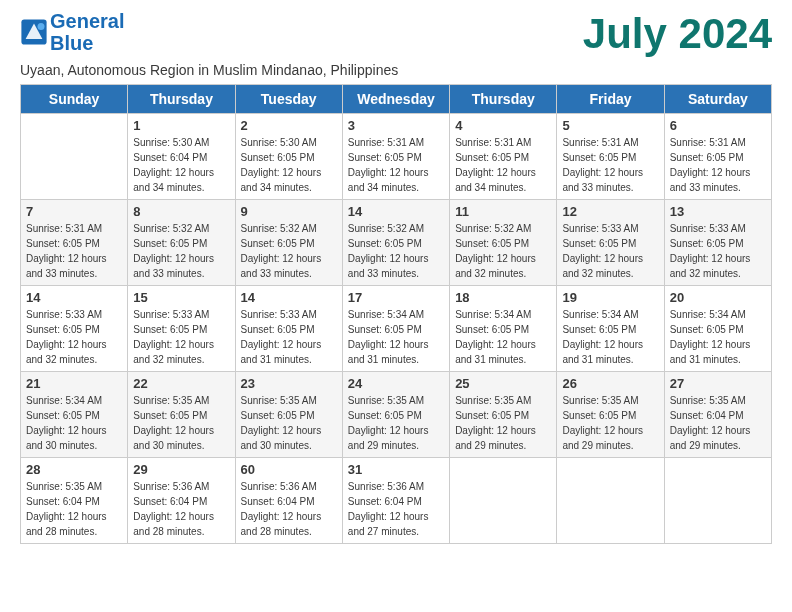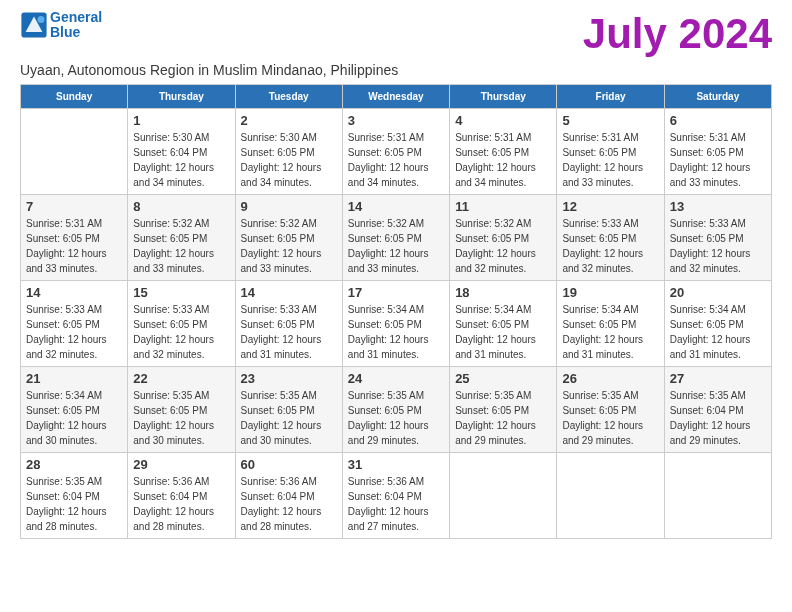--- a/index.html
+++ b/index.html
@@ -14,56 +14,56 @@
       display: flex;
       align-items: flex-start;
       justify-content: space-between;
       margin-bottom: 4px;
     }
     .logo-area {
       display: flex;
       align-items: center;
     }
     .logo-text {
-      font-size: 14px;
+      font-size: 20px;
       font-weight: bold;
       color: #3a3a3a;
       line-height: 1.1;
     }
     .logo-text span {
       color: #1a6bb5;
     }
     .logo-icon {
       width: 28px;
       height: 28px;
       margin-right: 2px;
     }
     .month-title {
       font-size: 42px;
       font-weight: bold;
-      color: #a21caf;
+      color: #0f766e;
       text-align: right;
     }
     .location-title {
       font-size: 14px;
       color: #3a3a3a;
       text-align: left;
       margin-bottom: 6px;
     }
     table {
       width: 100%;
       border-collapse: collapse;
       font-size: 11px;
     }
     thead tr th {
       background-color: #2a72b5;
       color: #fff;
       text-align: center;
       padding: 6px 10px;
-      font-size: 10px;
+      font-size: 14px;
       font-weight: bold;
       border: 1px solid #ccc;
     }
     tbody tr td {
       border: 1px solid #ccc;
       vertical-align: top;
       padding: 4px 5px;
       width: 14.28%;
       min-height: 80px;
       background: #fff;

